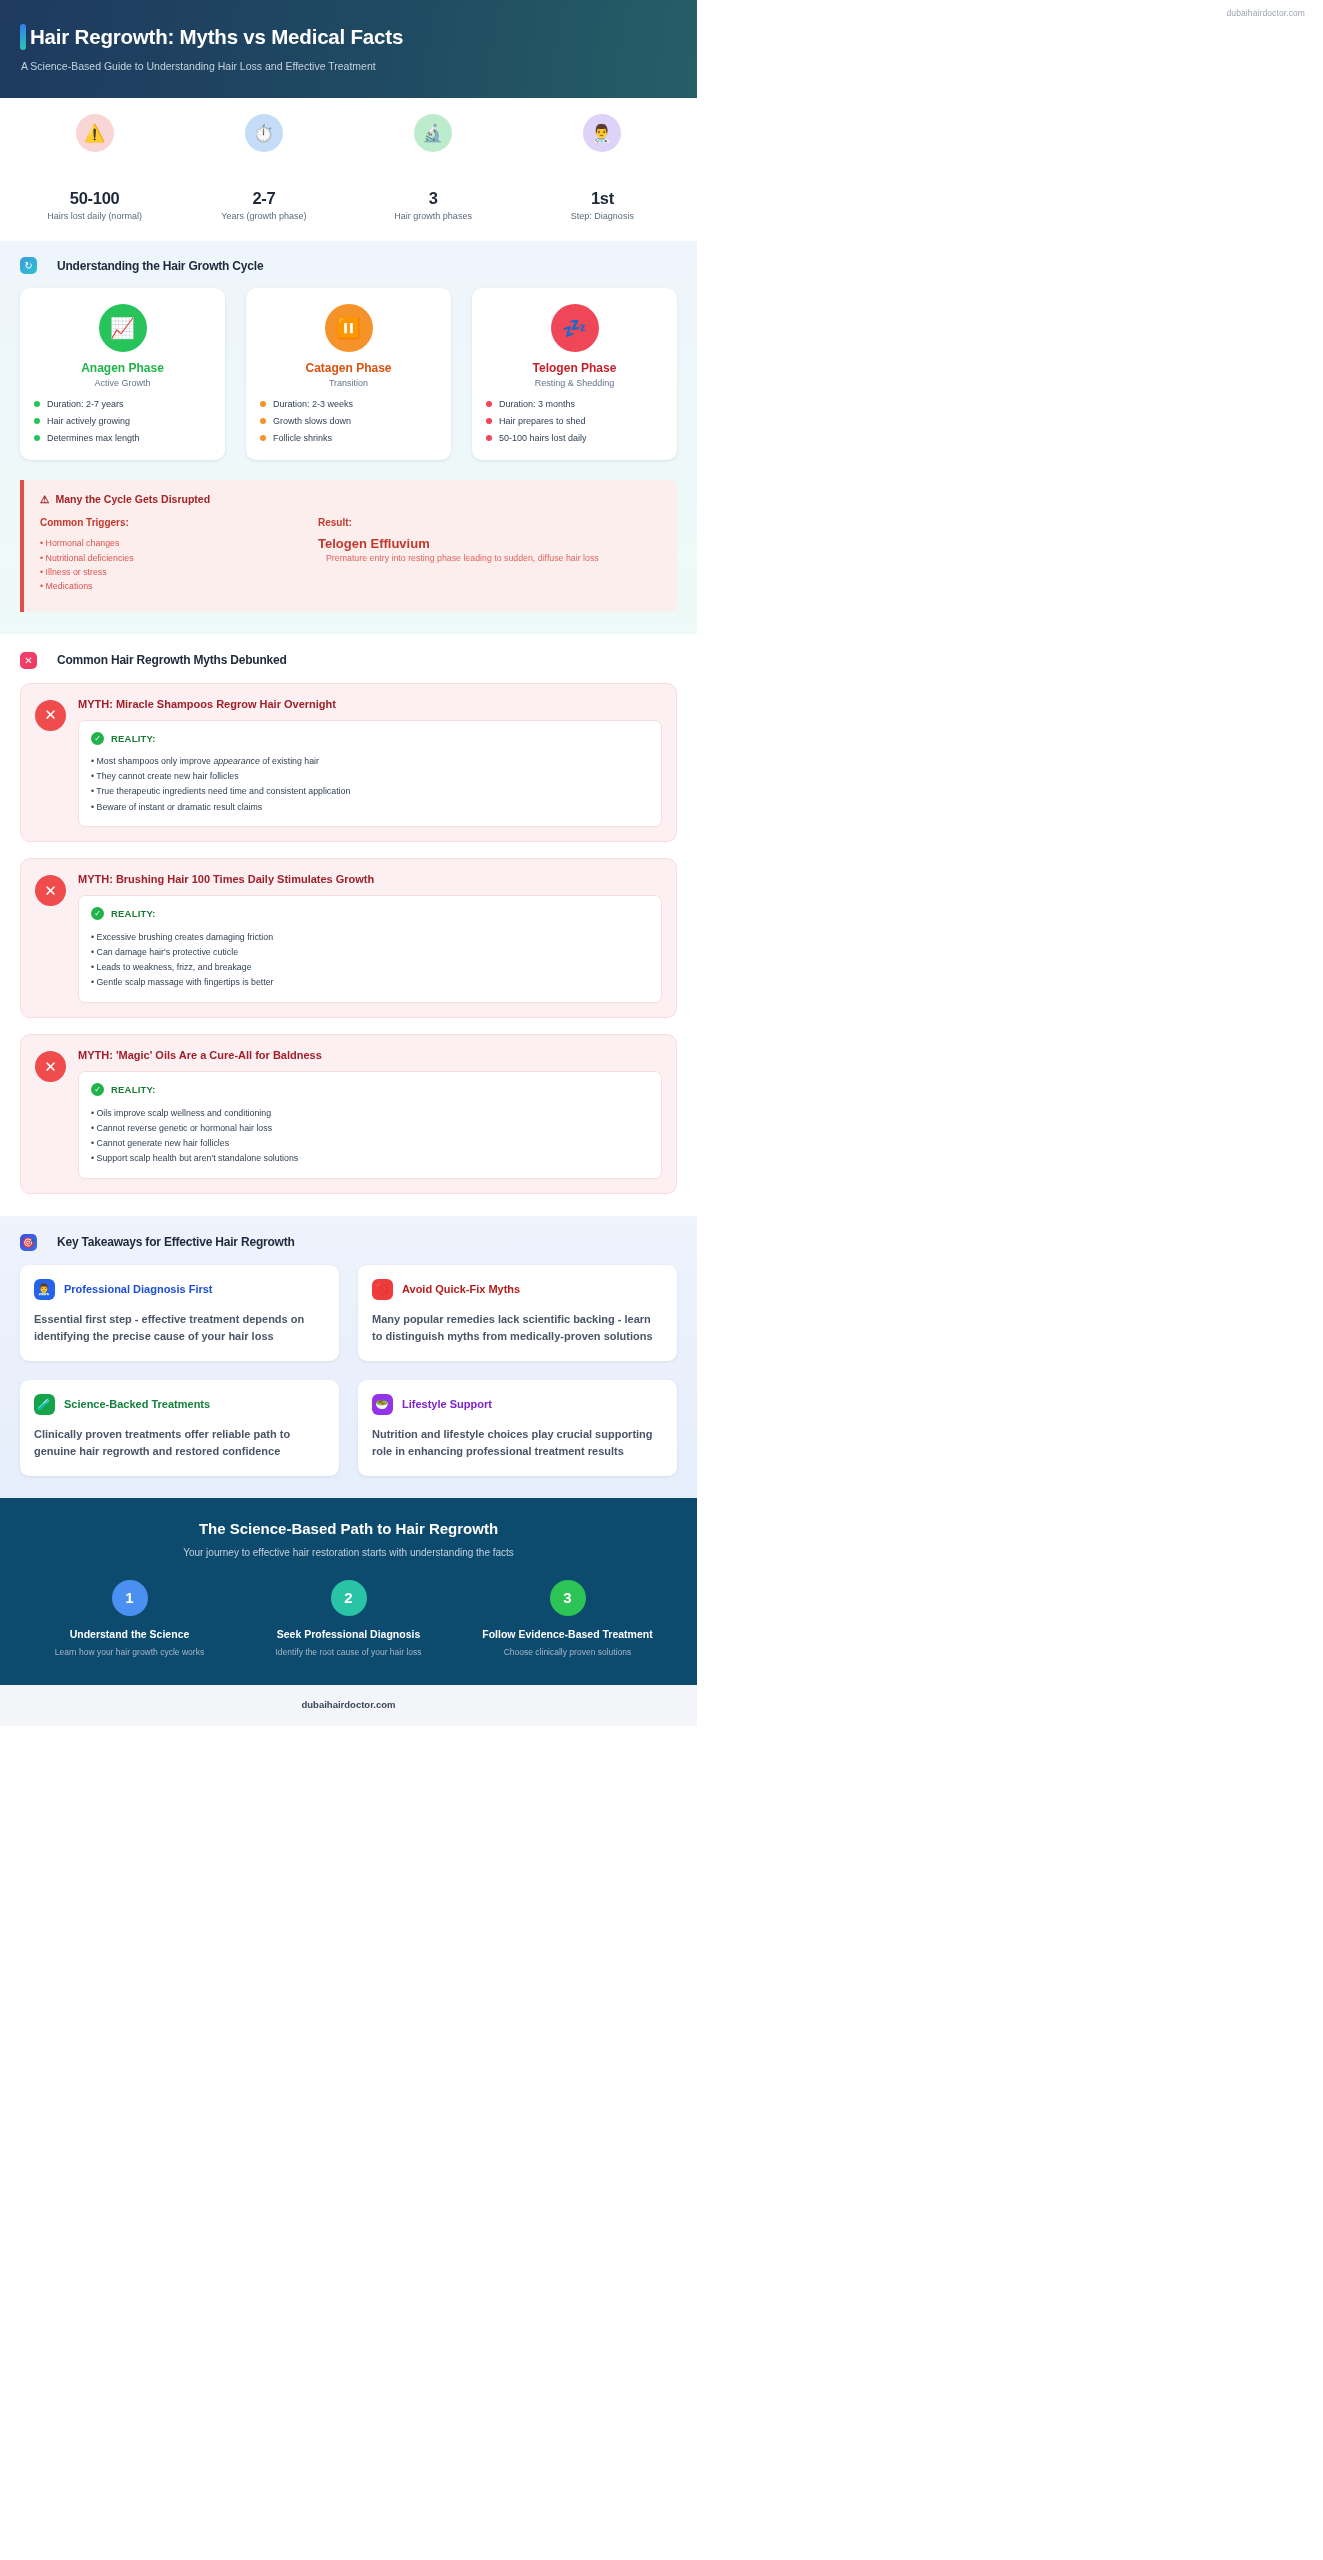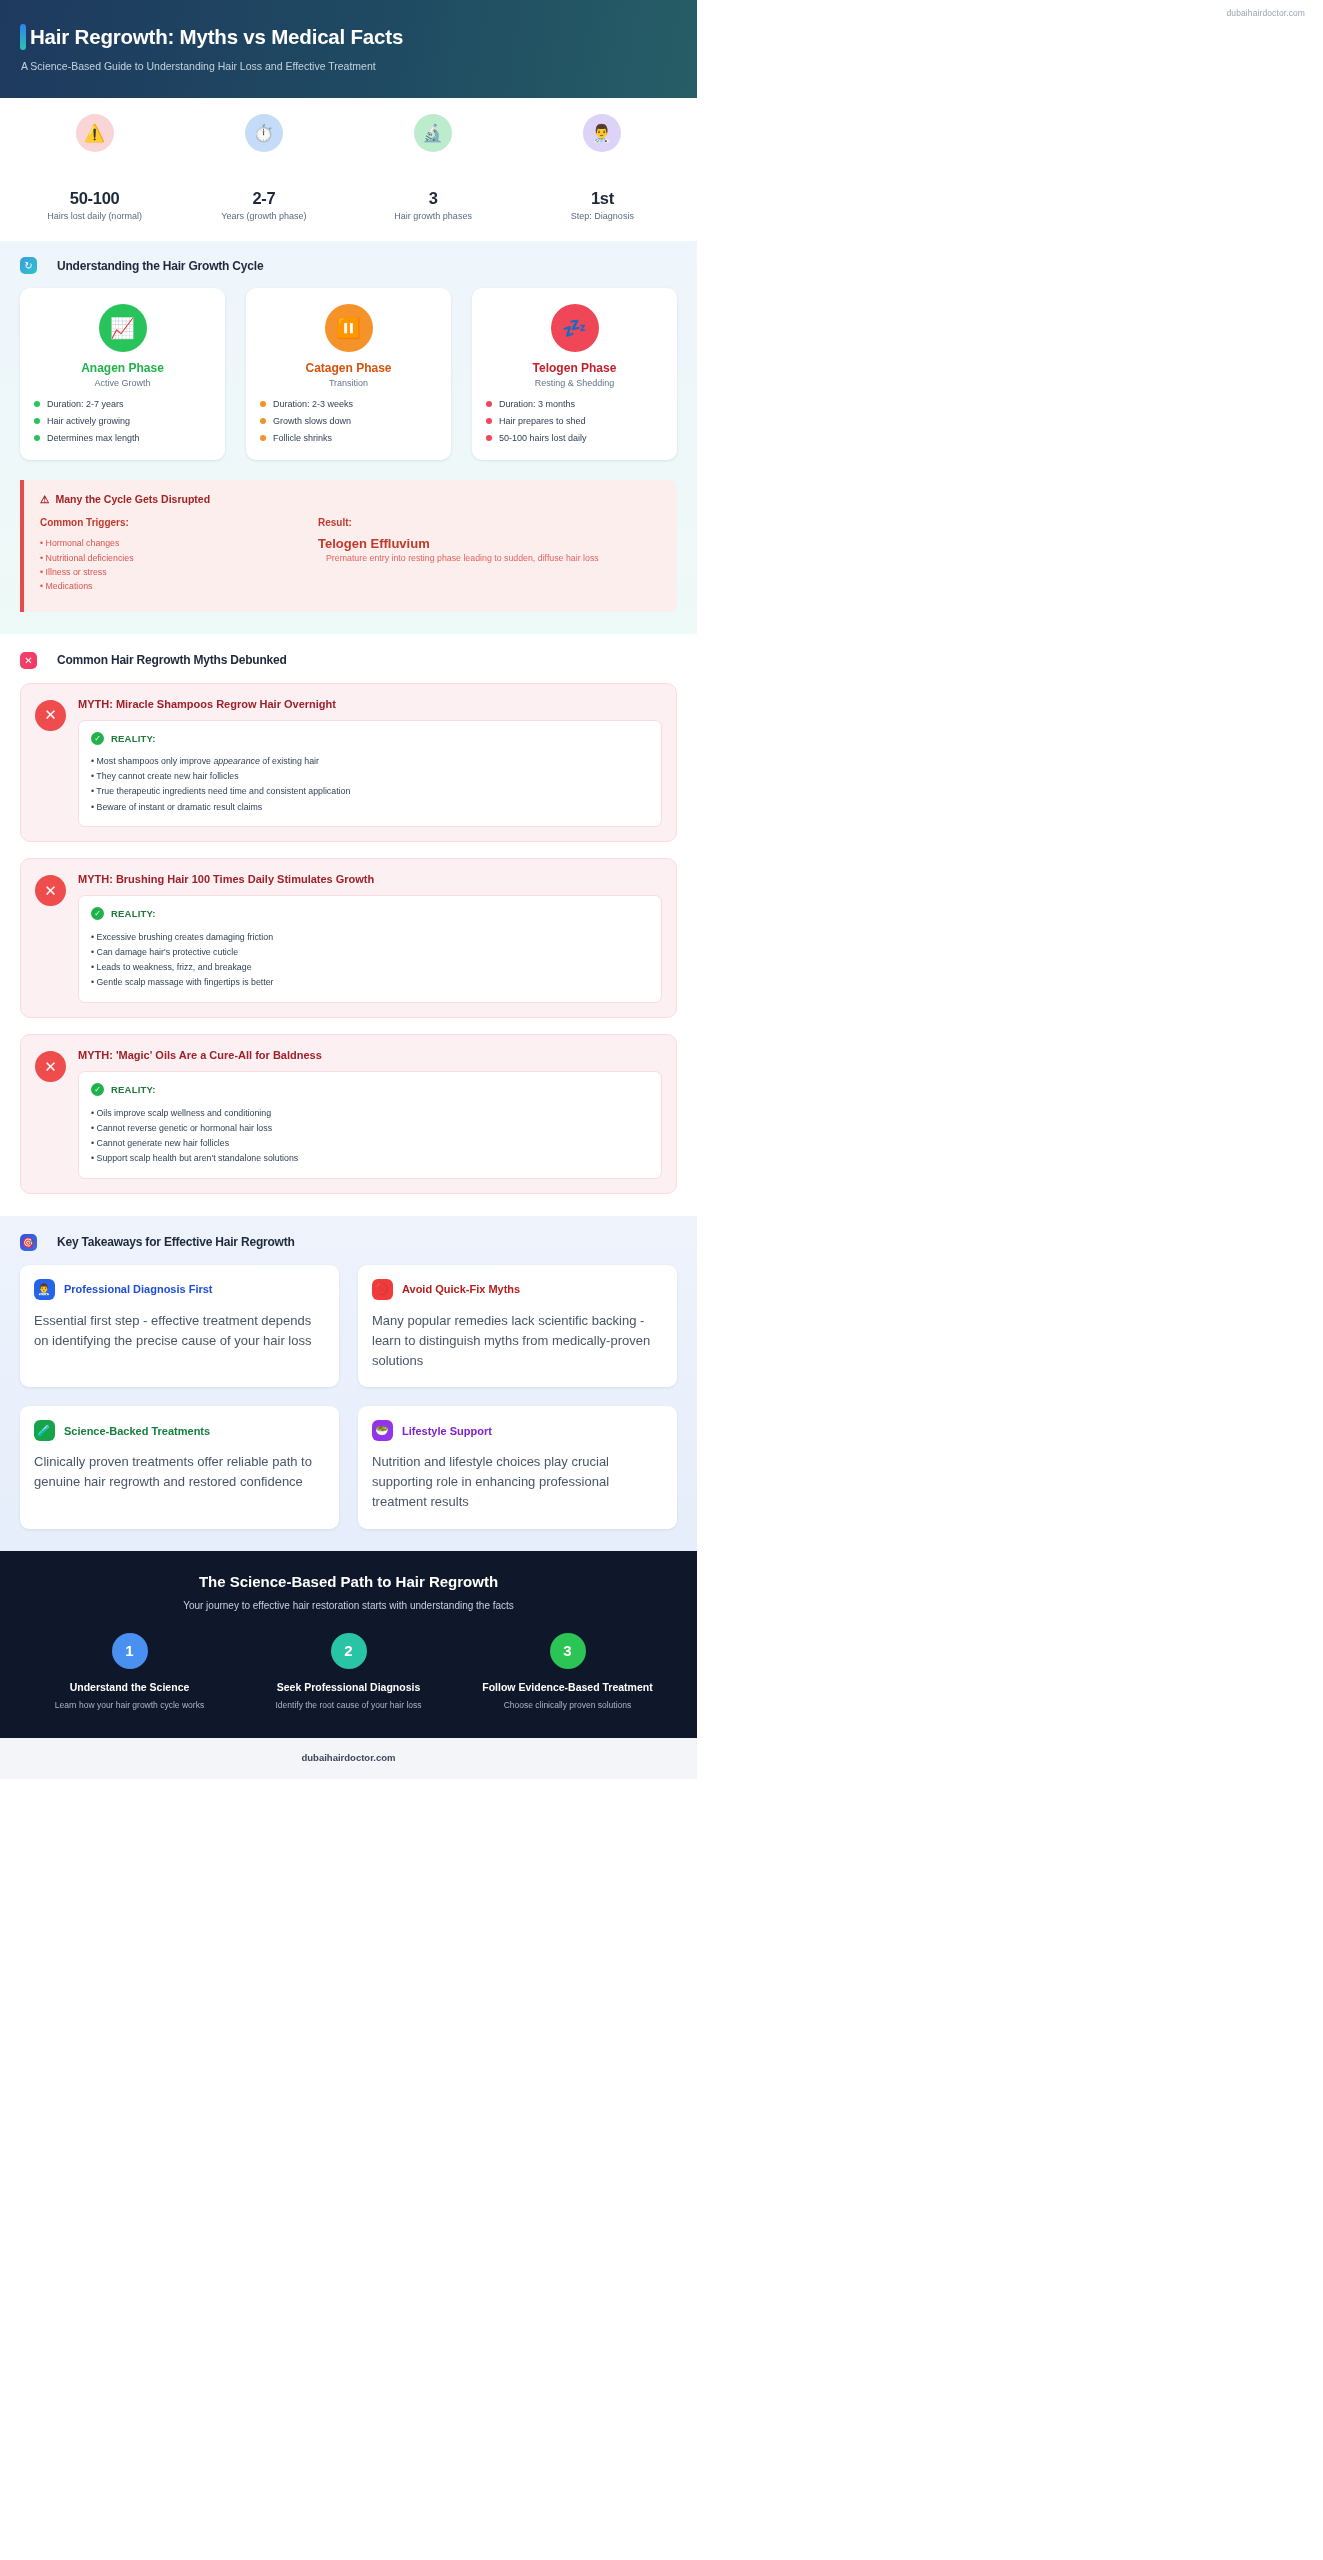--- a/index.html
+++ b/index.html
@@ -184,25 +184,25 @@
     padding: 14px 14px 16px 14px;
     box-shadow: 0 1px 3px rgba(30,41,59,.09);
   }
   .takeaway-head { display: flex; align-items: center; gap: 9px; margin-bottom: 11px; }
   .takeaway-icon {
     width: 21px; height: 21px; border-radius: 6px;
     display: flex; align-items: center; justify-content: center;
     font-size: 11px; color: #fff; flex: 0 0 auto;
   }
   .takeaway-title { font-size: 11px; font-weight: 700; }
-  .takeaway-desc { font-size: 13px; color: #4a5568; line-height: 1.55; }
+  .takeaway-desc { font-size: 11px; color: #4a5568; line-height: 1.55; font-weight: bold; }
 
   
   .cta {
-    background: #0f172a;
+    background: #0c4a6e;
     padding: 22px 20px 26px 20px;
     text-align: center;
   }
   .cta h2 { color: #ffffff; font-size: 15px; font-weight: 700; }
   .cta-sub { color: #c6d0de; font-size: 10px; margin-top: 10px; }
   .steps { display: flex; margin-top: 22px; }
   .step { flex: 1; padding: 0 8px; }
   .step-circle {
     width: 36px; height: 36px; border-radius: 50%;
     margin: 0 auto 11px auto;

